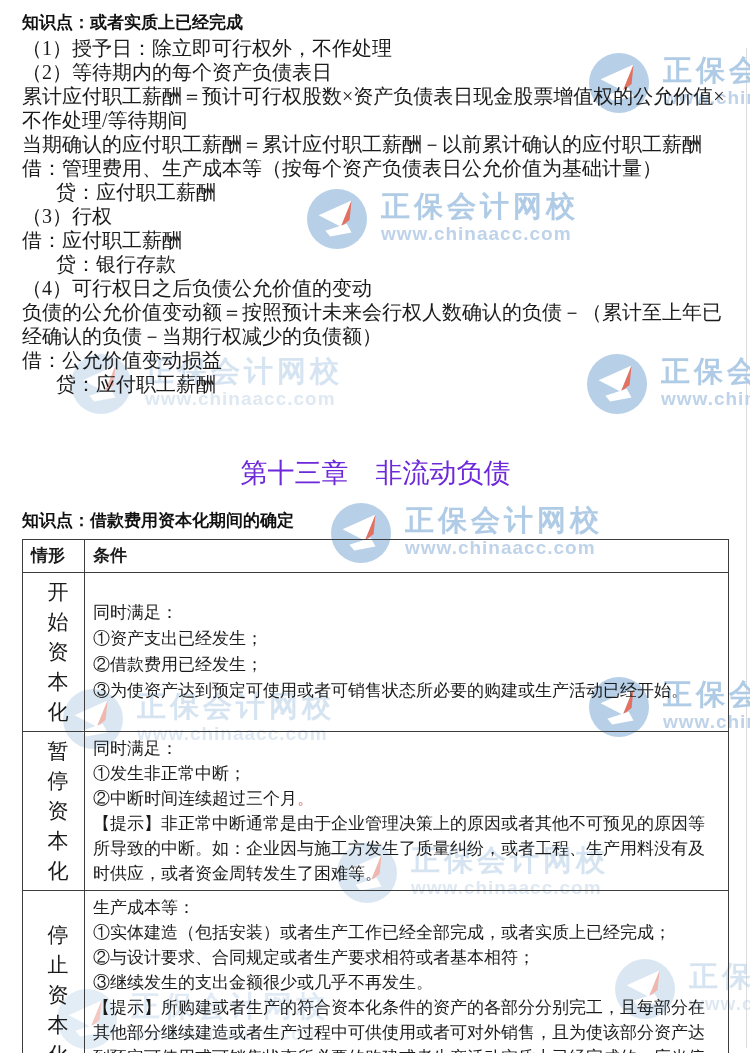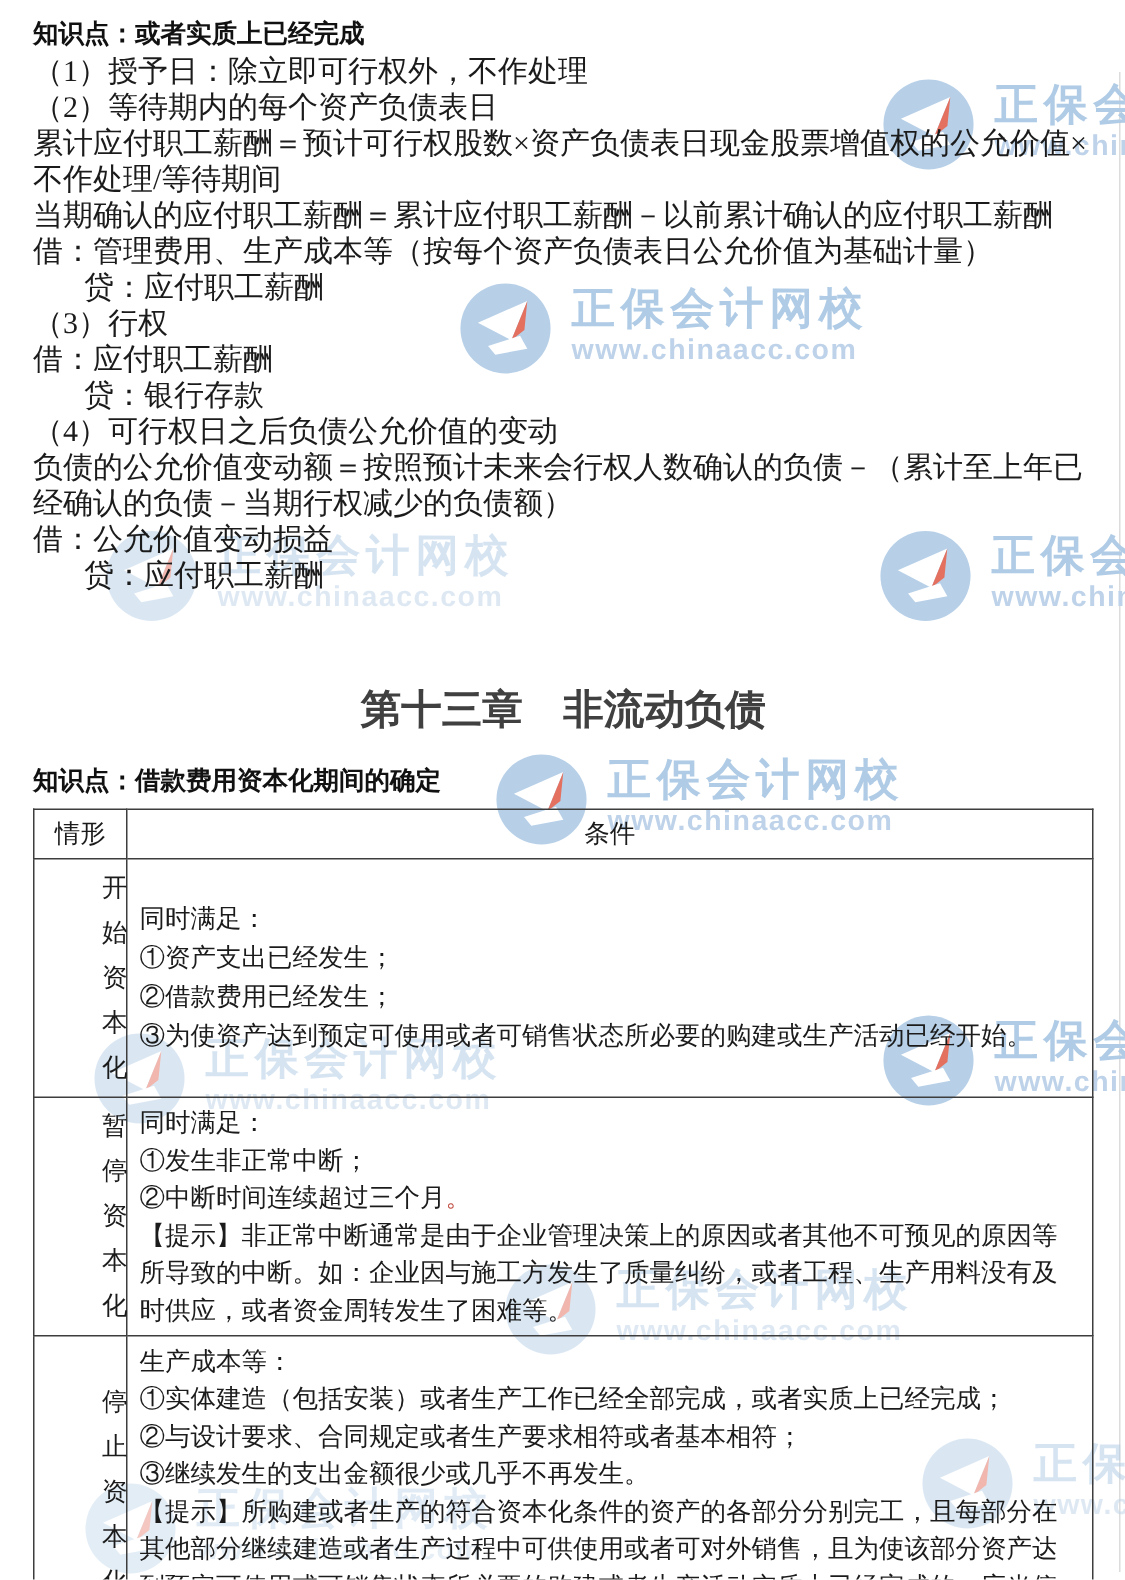--- a/index.html
+++ b/index.html
@@ -43,43 +43,43 @@
   .content{position:absolute;left:22px;top:10px;width:707px;z-index:1;}
   .kp-heading{
     margin:0;padding:0;
     font-family:"Liberation Sans","DejaVu Sans",sans-serif;
     font-size:17px;line-height:26px;font-weight:700;color:#111;
   }
   .ln{margin:0;padding:0;font-size:20px;line-height:24px;}
   .ln.indent{padding-left:34px;}
   .chapter-title{
     margin:56px 0 0 0;padding:0;
-    font-size:27px;line-height:42px;font-weight:700;
-    text-align:center;color:#404040;
+    font-size:27px;line-height:42px;font-weight:400;
+    text-align:center;color:#6d28d9;
   }
   .kp-heading.second{margin-top:14px;}
   
   table.cap{
     border-collapse:collapse;
     width:707px;
     margin-top:5px;
     table-layout:fixed;
   }
   table.cap th, table.cap td{
     border:1.5px solid #3d3d3d;
     vertical-align:middle;
     padding:4px 8px;
     font-size:17px;
   }
-  table.cap th{font-weight:400;text-align:center;height:24px;line-height:24px;}
+  table.cap th{font-weight:700;text-align:left;height:24px;line-height:24px;}
   col.case-col{width:62px;}
   td.case-cell{text-align:center;padding:4px 3px;}
   .case-line{
-    display:block;text-align:right;width:56px;margin:0 auto;
-    font-size:17px;line-height:30px;letter-spacing:2px;
+    display:block;text-align:center;width:56px;margin:0 auto;
+    font-size:21px;line-height:30px;letter-spacing:2px;
   }
   td.cond-cell p{margin:0;padding:0;line-height:26px;}
   td.cond-cell.tight p{line-height:25px;}
   .red{color:#bf4a3e;}
 </style>
 </head>
 <body>
 
 <div class="page">
 

